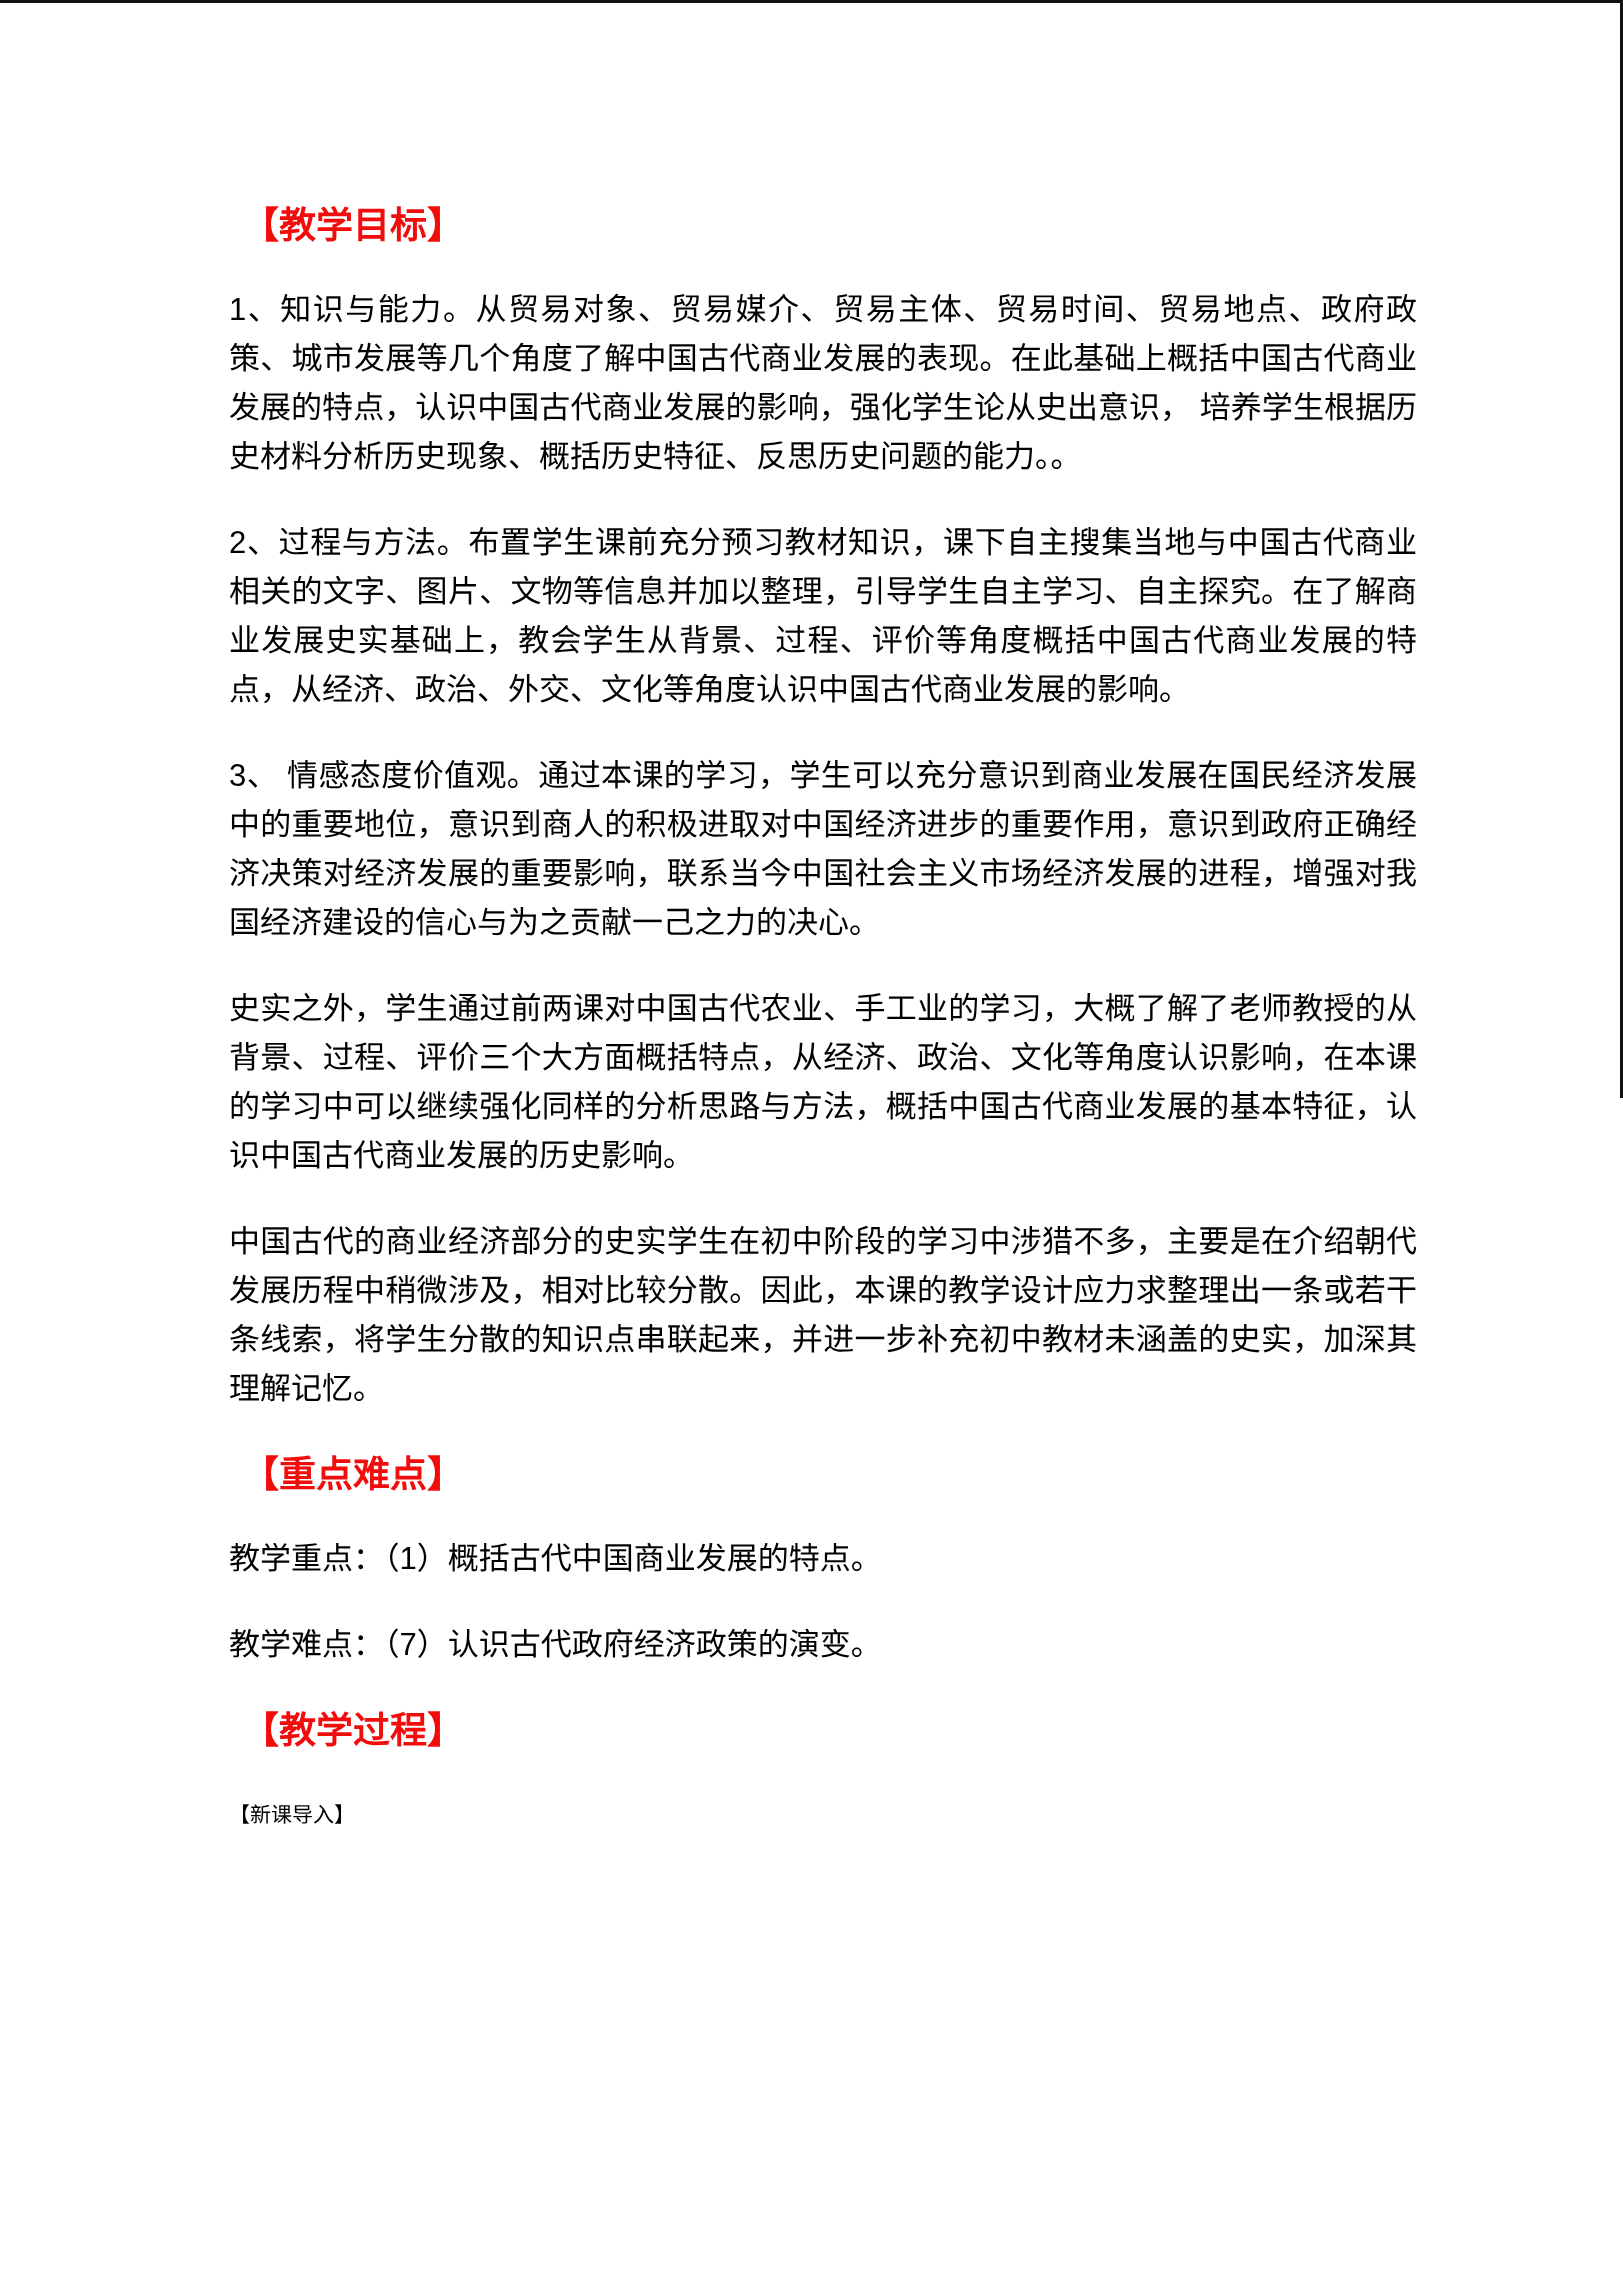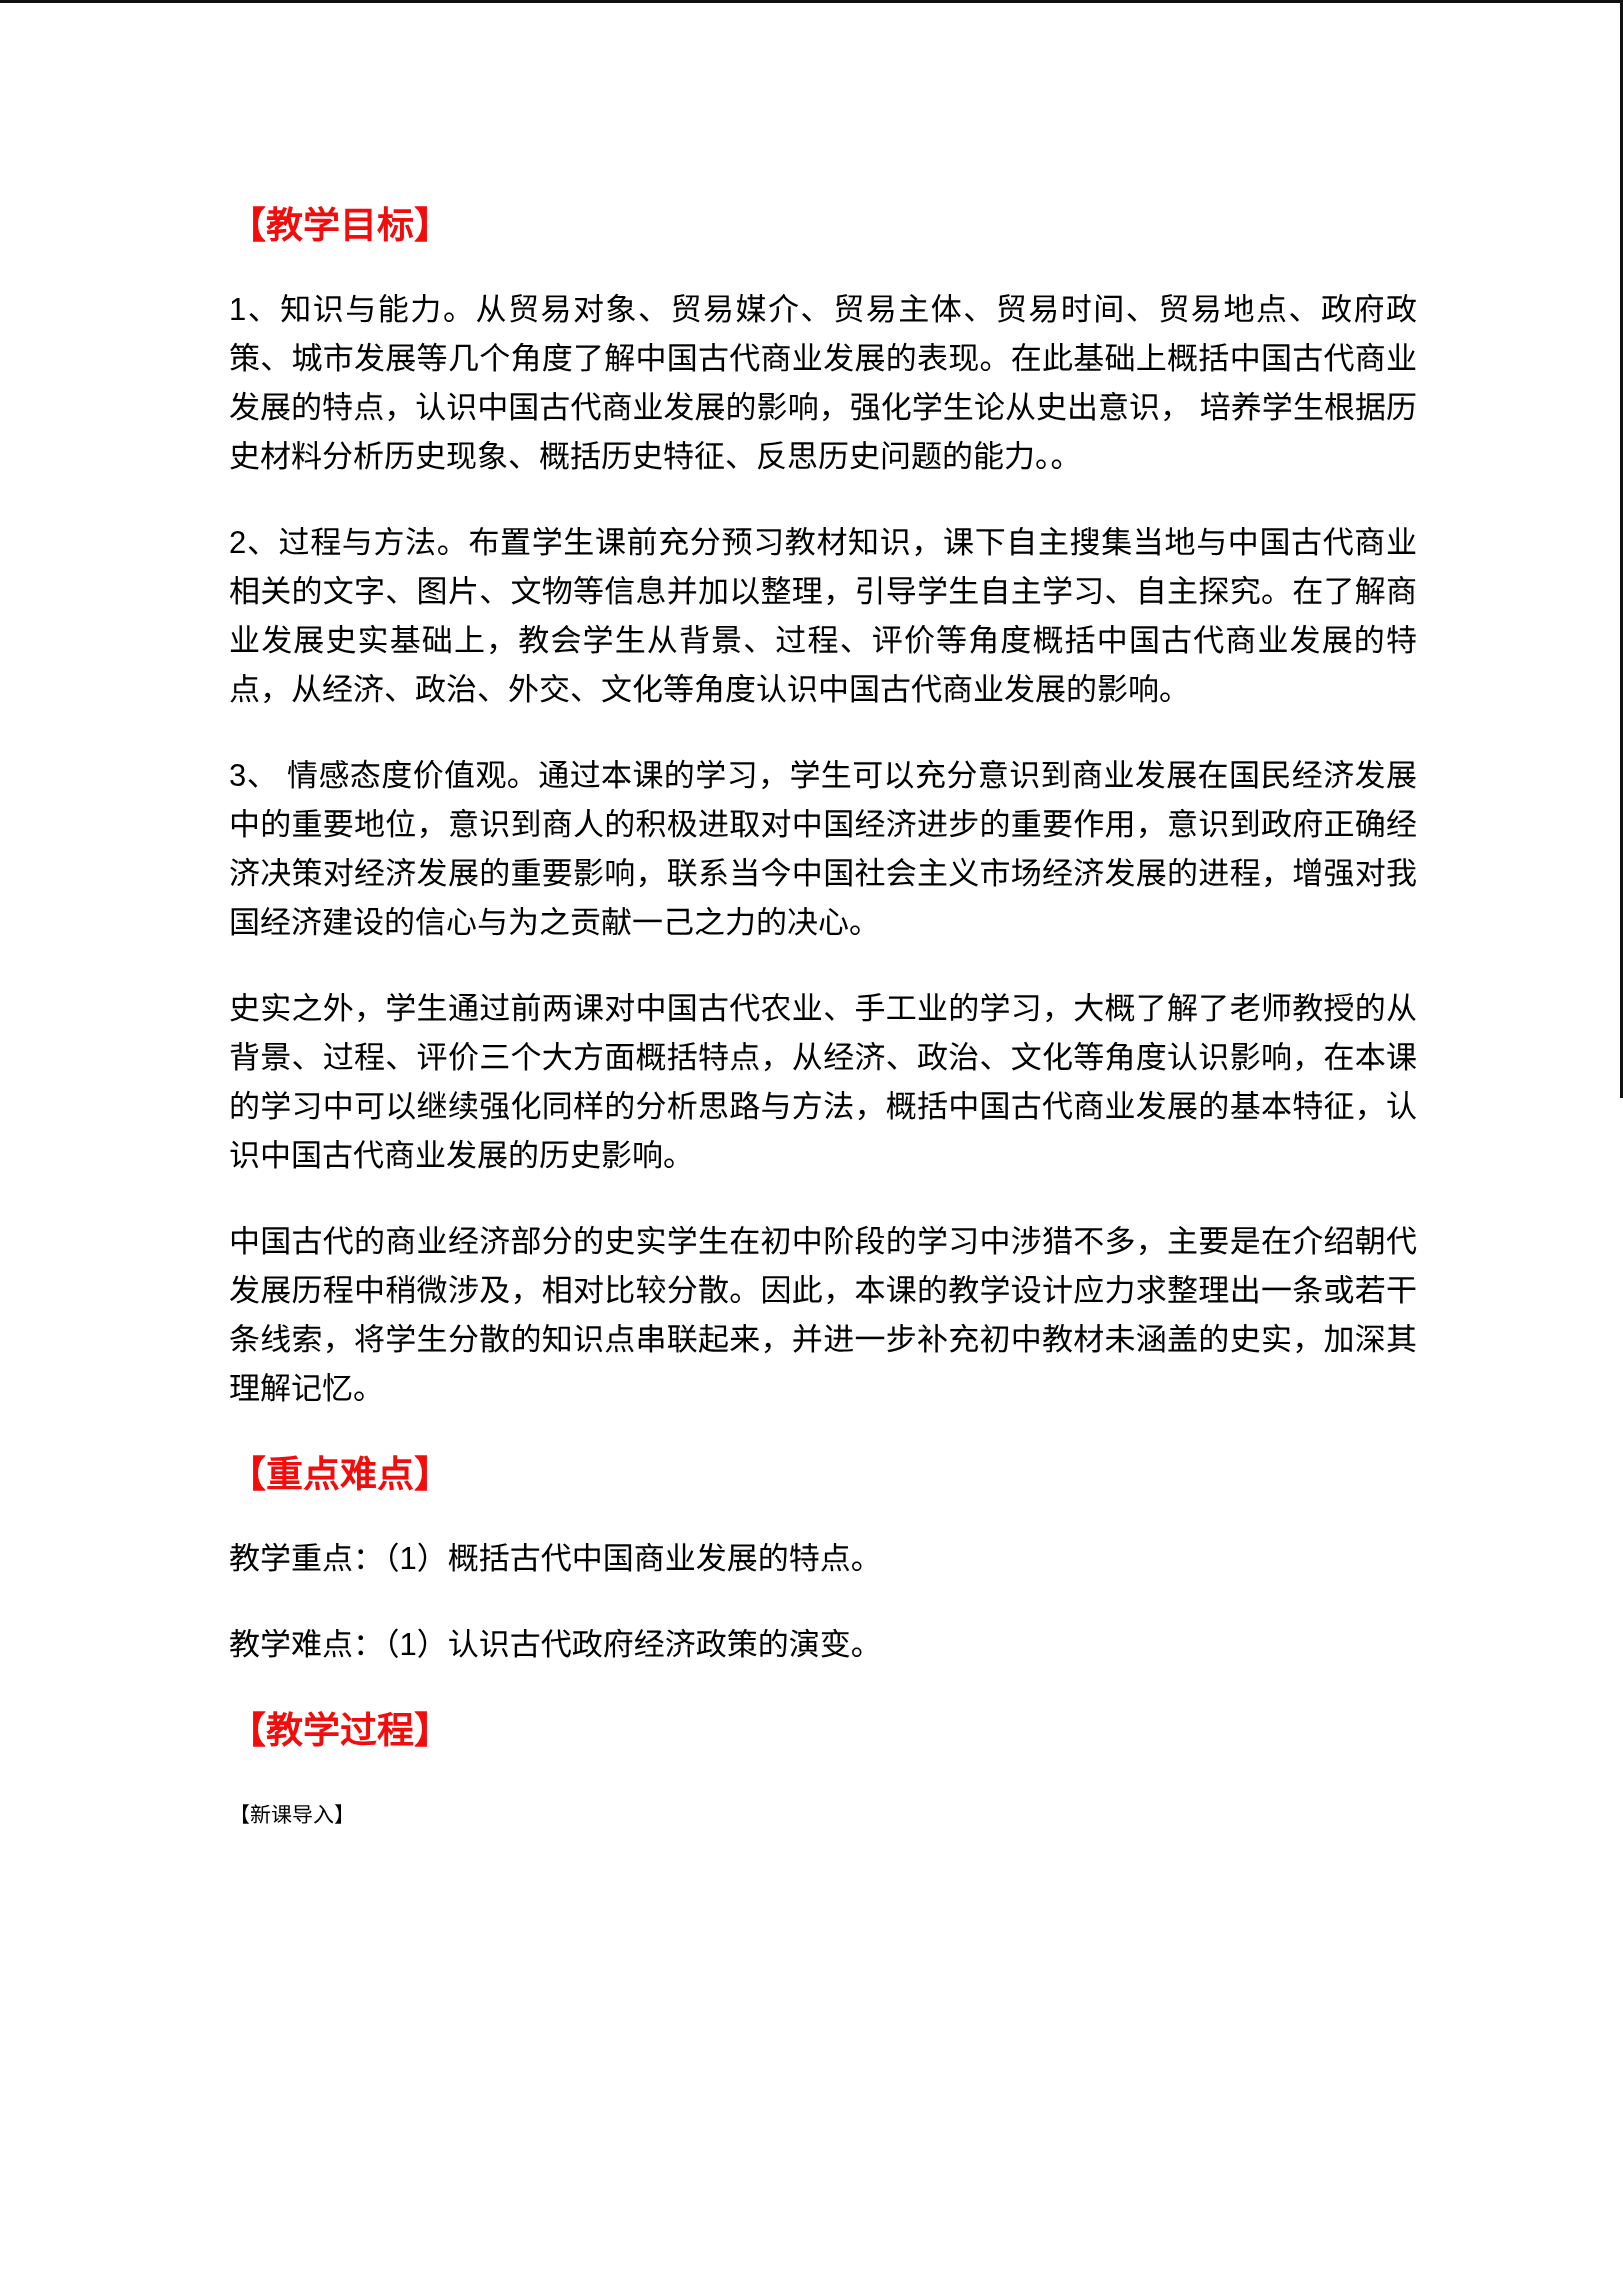--- a/index.html
+++ b/index.html
@@ -35,21 +35,21 @@
     color:var(--text_black);
     margin:16px 0 37px 0;
     text-align:justify;
     letter-spacing:0;
   }
   .heading-red{
     font-size:37px;
     line-height:50px;
     font-weight:bold;
     color:var(--accent_red);
-    margin:0 0 34px 0;
+    margin:0 0 34px 13px;
   }
   .bracket-label{
     font-size:21px;
     line-height:49px;
     color:var(--text_black);
     margin:0 0 37px 0;
   }
 </style>
 </head>
 <body>
@@ -70,21 +70,21 @@
 
   <p class="para">史实之外，学生通过前两课对中国古代农业、手工业的学习，大概了解了老师教授的从背景、过程、评价三个大方面概括特点，从经济、政治、文化等角度认识影响，在本课的学习中可以继续强化同样的分析思路与方法，概括中国古代商业发展的基本特征，认识中国古代商业发展的历史影响。</p>
 
   <p class="para">中国古代的商业经济部分的史实学生在初中阶段的学习中涉猎不多，主要是在介绍朝代发展历程中稍微涉及，相对比较分散。因此，本课的教学设计应力求整理出一条或若干条线索，将学生分散的知识点串联起来，并进一步补充初中教材未涵盖的史实，加深其理解记忆。</p>
 
   <h2 class="heading-red">【重点难点】</h2>
 
   <p class="para">教学重点：（1）概括古代中国商业发展的特点。</p>
 
 
-  <p class="para">教学难点：（1）认识古代政府经济政策的演变。</p>
+  <p class="para">教学难点：（7）认识古代政府经济政策的演变。</p>
 
 
   <h2 class="heading-red">【教学过程】</h2>
 
   <p class="bracket-label">【新课导入】</p>
 
 </div>
 
 
 </body></html>

